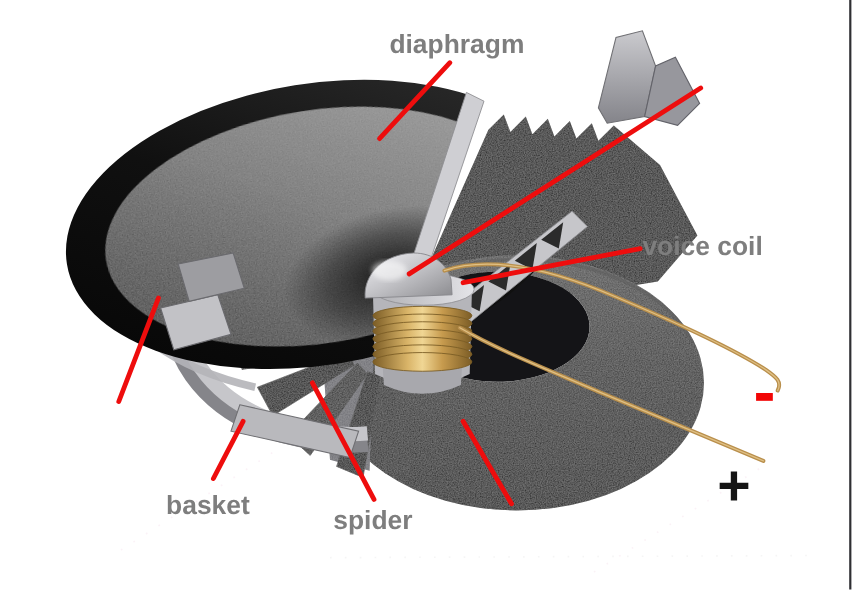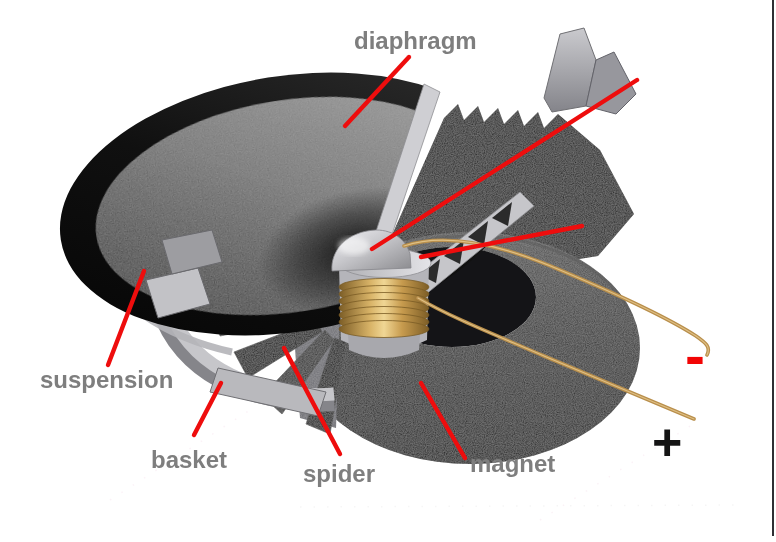--- a/index.html
+++ b/index.html
@@ -174,21 +174,20 @@
     <path d="M144,271 L108,365"></path>
     <path d="M221,383 L194,435"></path>
     <path d="M284,348 L340,454"></path>
     <path d="M421,383 L465,458"></path>
   </g>
 
   <line x1="773" y1="0" x2="773" y2="536" stroke="#2f2f33" stroke-width="2"></line>
 </svg>
 
 <div class="part-label" style="left:354px;top:29px;">diaphragm</div>
-<div class="part-label" style="left:40px;top:368px;">suspension</div>
+<div class="part-label" style="left:584px;top:213px;">voice coil</div>
 <div class="part-label" style="left:151px;top:448px;">basket</div>
 <div class="part-label" style="left:303px;top:462px;text-align:center;">spider</div>
-<div class="part-label" style="left:470px;top:452px;">magnet</div>
 
 <div class="terminal" id="term-plus">+</div>
 <div class="terminal" id="term-minus">-</div>
 
 </div>
 
 </body></html>

